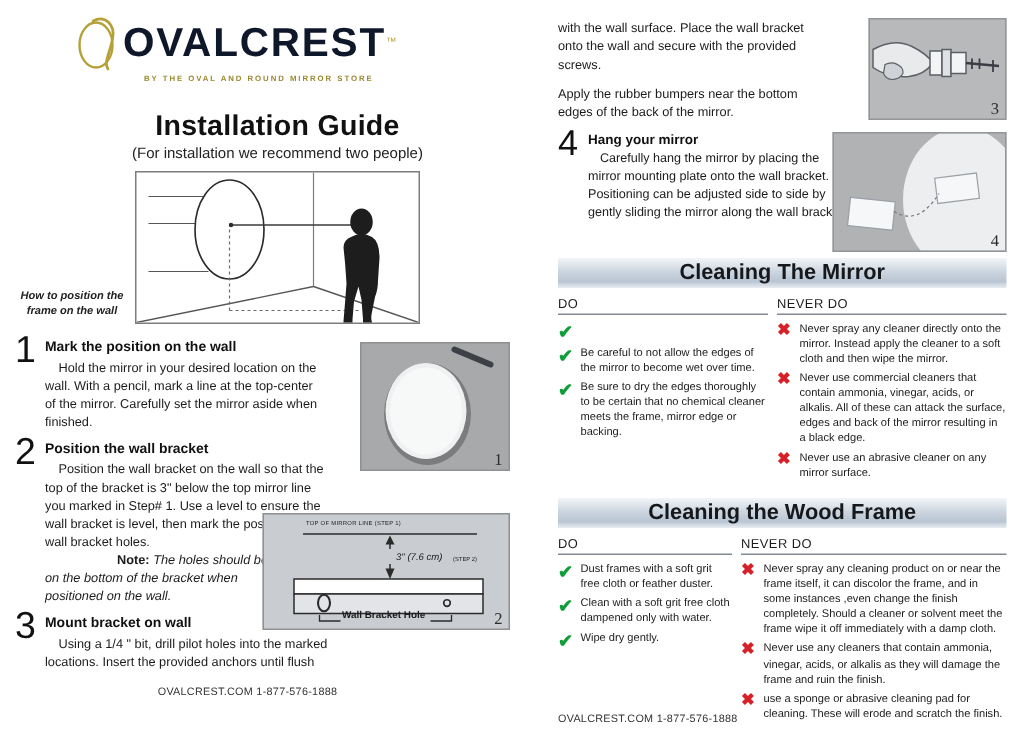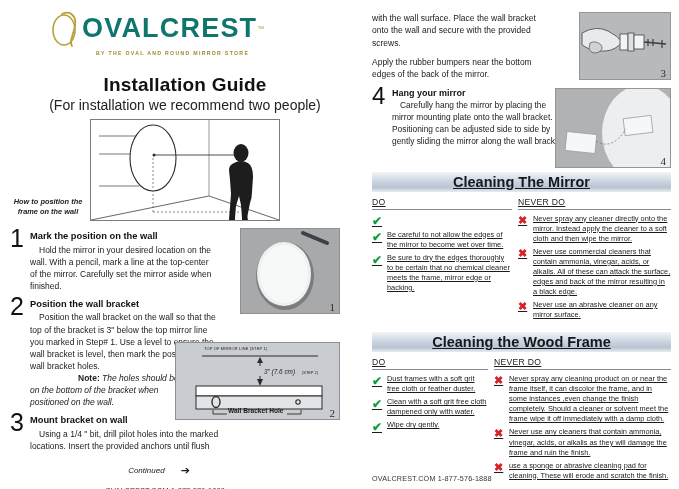--- a/index.html
+++ b/index.html
@@ -15,34 +15,34 @@
 
   
   .left-col { width: 372px; height: 489px; position: relative; padding: 8px 10px 0 8px; }
 
   .logo-block { height: 56px; position: relative; margin-left: 42px; }
   .logo-row { display: flex; align-items: center; }
   .logo-mark { width: 34px; height: 40px; position: relative; }
   .logo-mark svg { display: block; }
   .logo-word {
     font-size: 27px; font-weight: bold; letter-spacing: 1.2px;
-    color: #0f766e; font-family: "Liberation Sans", sans-serif;
+    color: #0f172a; font-family: "Liberation Sans", sans-serif;
     line-height: 1; margin-left: -2px; text-align: center;
   }
   .logo-tm { font-size: 7px; vertical-align: super; color: #b5a13a; }
   .logo-sub {
     font-size: 5.2px; letter-spacing: 1.3px; color: #9b8a30;
     margin-left: 46px; margin-top: 2px; font-weight: bold;
   }
 
   .guide-title {
     text-align: center; font-size: 19px; font-weight: bold;
     margin-top: 10px; letter-spacing: .2px; color: #111;
   }
-  .guide-sub { text-align: center; font-size: 14px; margin-top: 1px; color: #222; }
+  .guide-sub { text-align: center; font-size: 10px; margin-top: 1px; color: #222; }
 
   
   .room-wrap { position: relative; margin-top: 6px; height: 105px; }
   .room-caption {
     position: absolute; left: 2px; top: 78px; width: 76px;
     font-size: 7.4px; font-style: italic; line-height: 1.35; text-align: center; color: #222; font-weight: bold;
   }
   .room-box { position: absolute; left: 82px; top: 0; width: 190px; height: 102px; border: 1px solid #7d7d7d; }
 
   
@@ -103,21 +103,21 @@
   .photo-drill {
     position: absolute; right: 8px; top: 12px; width: 92px; height: 68px;
     background: #b7b9bb; border: 1px solid #939598;
   }
   .photo-hang {
     position: absolute; right: 8px; top: 88px; width: 116px; height: 80px;
     background: #b0b2b4; border: 1px solid #939598; overflow: hidden;
   }
 
   
-  .panel { margin-top: 8px; width: 299px; text-decoration: underline; }
+  .panel { margin-top: 8px; width: 299px; }
   .panel-title {
     height: 20px; line-height: 20px; text-align: center;
     font-size: 14.5px; font-weight: bold; color: #15181c;
     background: linear-gradient(to bottom, #f2f5f8 0%, #cdd6e0 45%, #b9c5d2 78%, #e8edf2 100%);
   }
   .panel-cols { display: flex; padding-top: 5px; }
   .col-do { width: 146px; padding-right: 6px; }
   .col-never { width: 153px; }
   .col-head {
     font-size: 8.6px; color: #1b1b1b; letter-spacing: .3px;
@@ -203,24 +203,20 @@
         <b>Note:</b><i> The holes should be on the bottom of the bracket when positioned on the wall.</i>
       </div>
     </div>
 
     <div class="step s3">
       <span class="step-num">3</span>
       <div class="step-head">Mount bracket on wall</div>
       <div class="step-body">Using a 1/4 " bit, drill pilot holes into the marked locations. Insert the provided anchors until flush</div>
     </div>
 
-    <div class="continued">
-      <span>Continued</span>
-      <span class="arrow-glyph">➔</span>
-    </div>
     <div class="footer-left">OVALCREST.COM   1-877-576-1888</div>
 
     <div class="photo-mirror">
       <svg width="98" height="84" viewBox="0 0 98 84">
         <line x1="62" y1="4" x2="86" y2="14" stroke="#3d4046" stroke-width="4" stroke-linecap="round"></line>
         <ellipse cx="44" cy="47" rx="29" ry="34" fill="#55575a" opacity="0.55"></ellipse>
         <ellipse cx="43" cy="45" rx="27" ry="32" fill="#eef0f1"></ellipse>
         <ellipse cx="43" cy="45" rx="24" ry="29" fill="#f7f8f8"></ellipse>
       </svg>
       <span class="photo-label">1</span>

